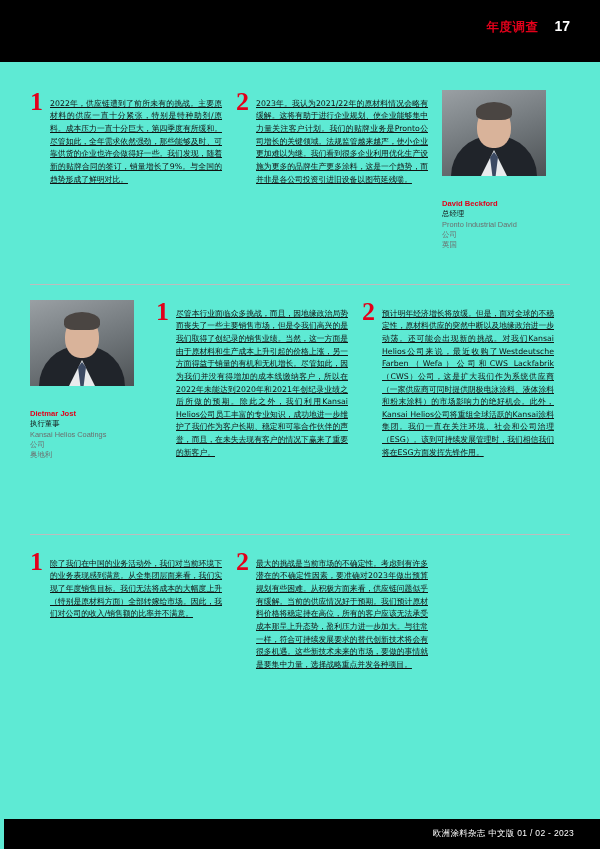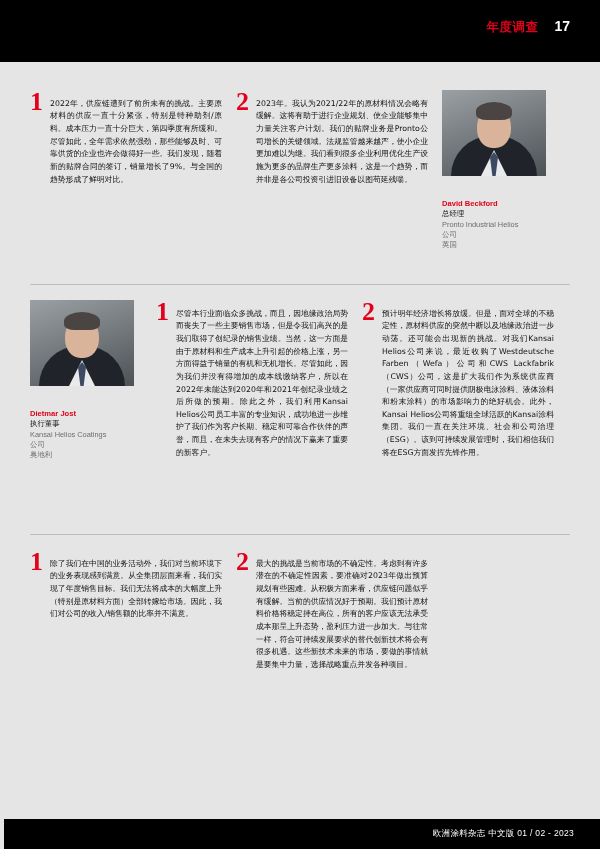--- a/index.html
+++ b/index.html
@@ -13,21 +13,21 @@
     font-family: "Liberation Sans", sans-serif;
     color: #000000;
     position: relative;
     overflow: hidden;
   }
 
   .page {
     position: relative;
     width: 600px;
     height: 849px;
-    background: #e5e5e5;
+    background: #5eead4;
     box-sizing: border-box;
   }
 
   
   .header {
     position: absolute;
     top: 0;
     left: 0;
     width: 600px;
     height: 62px;
@@ -107,20 +107,21 @@
     align-items: flex-start;
   }
 
   .col {
     display: flex;
     gap: 7px;
     align-items: flex-start;
   }
   .col-text {
     width: 172px;
+    text-decoration: underline;
   }
 
   .numeral {
     color: #e2001a;
     font-size: 26px;
     font-weight: bold;
     line-height: 0.85;
     flex: 0 0 auto;
     font-family: "Liberation Serif", serif;
     padding-top: 1px;
@@ -253,21 +254,21 @@
           <div class="photo">
             <div class="bg"></div>
             <div class="suit"></div>
             <div class="head"></div>
             <div class="hair"></div>
             <div class="shirt"></div>
             <div class="tie"></div>
           </div>
           <div class="person-name">David Beckford</div>
           <div class="person-line">总经理</div>
-          <div class="person-line latin">Pronto Industrial Helios</div>
+          <div class="person-line latin">Pronto Industrial David</div>
           <div class="person-line latin">公司</div>
           <div class="person-line latin">英国</div>
         </div>
       </div>
     </div>
 
     <div class="rule rule-a"></div>
 
     <div class="block block-2">
       <div class="cols">

